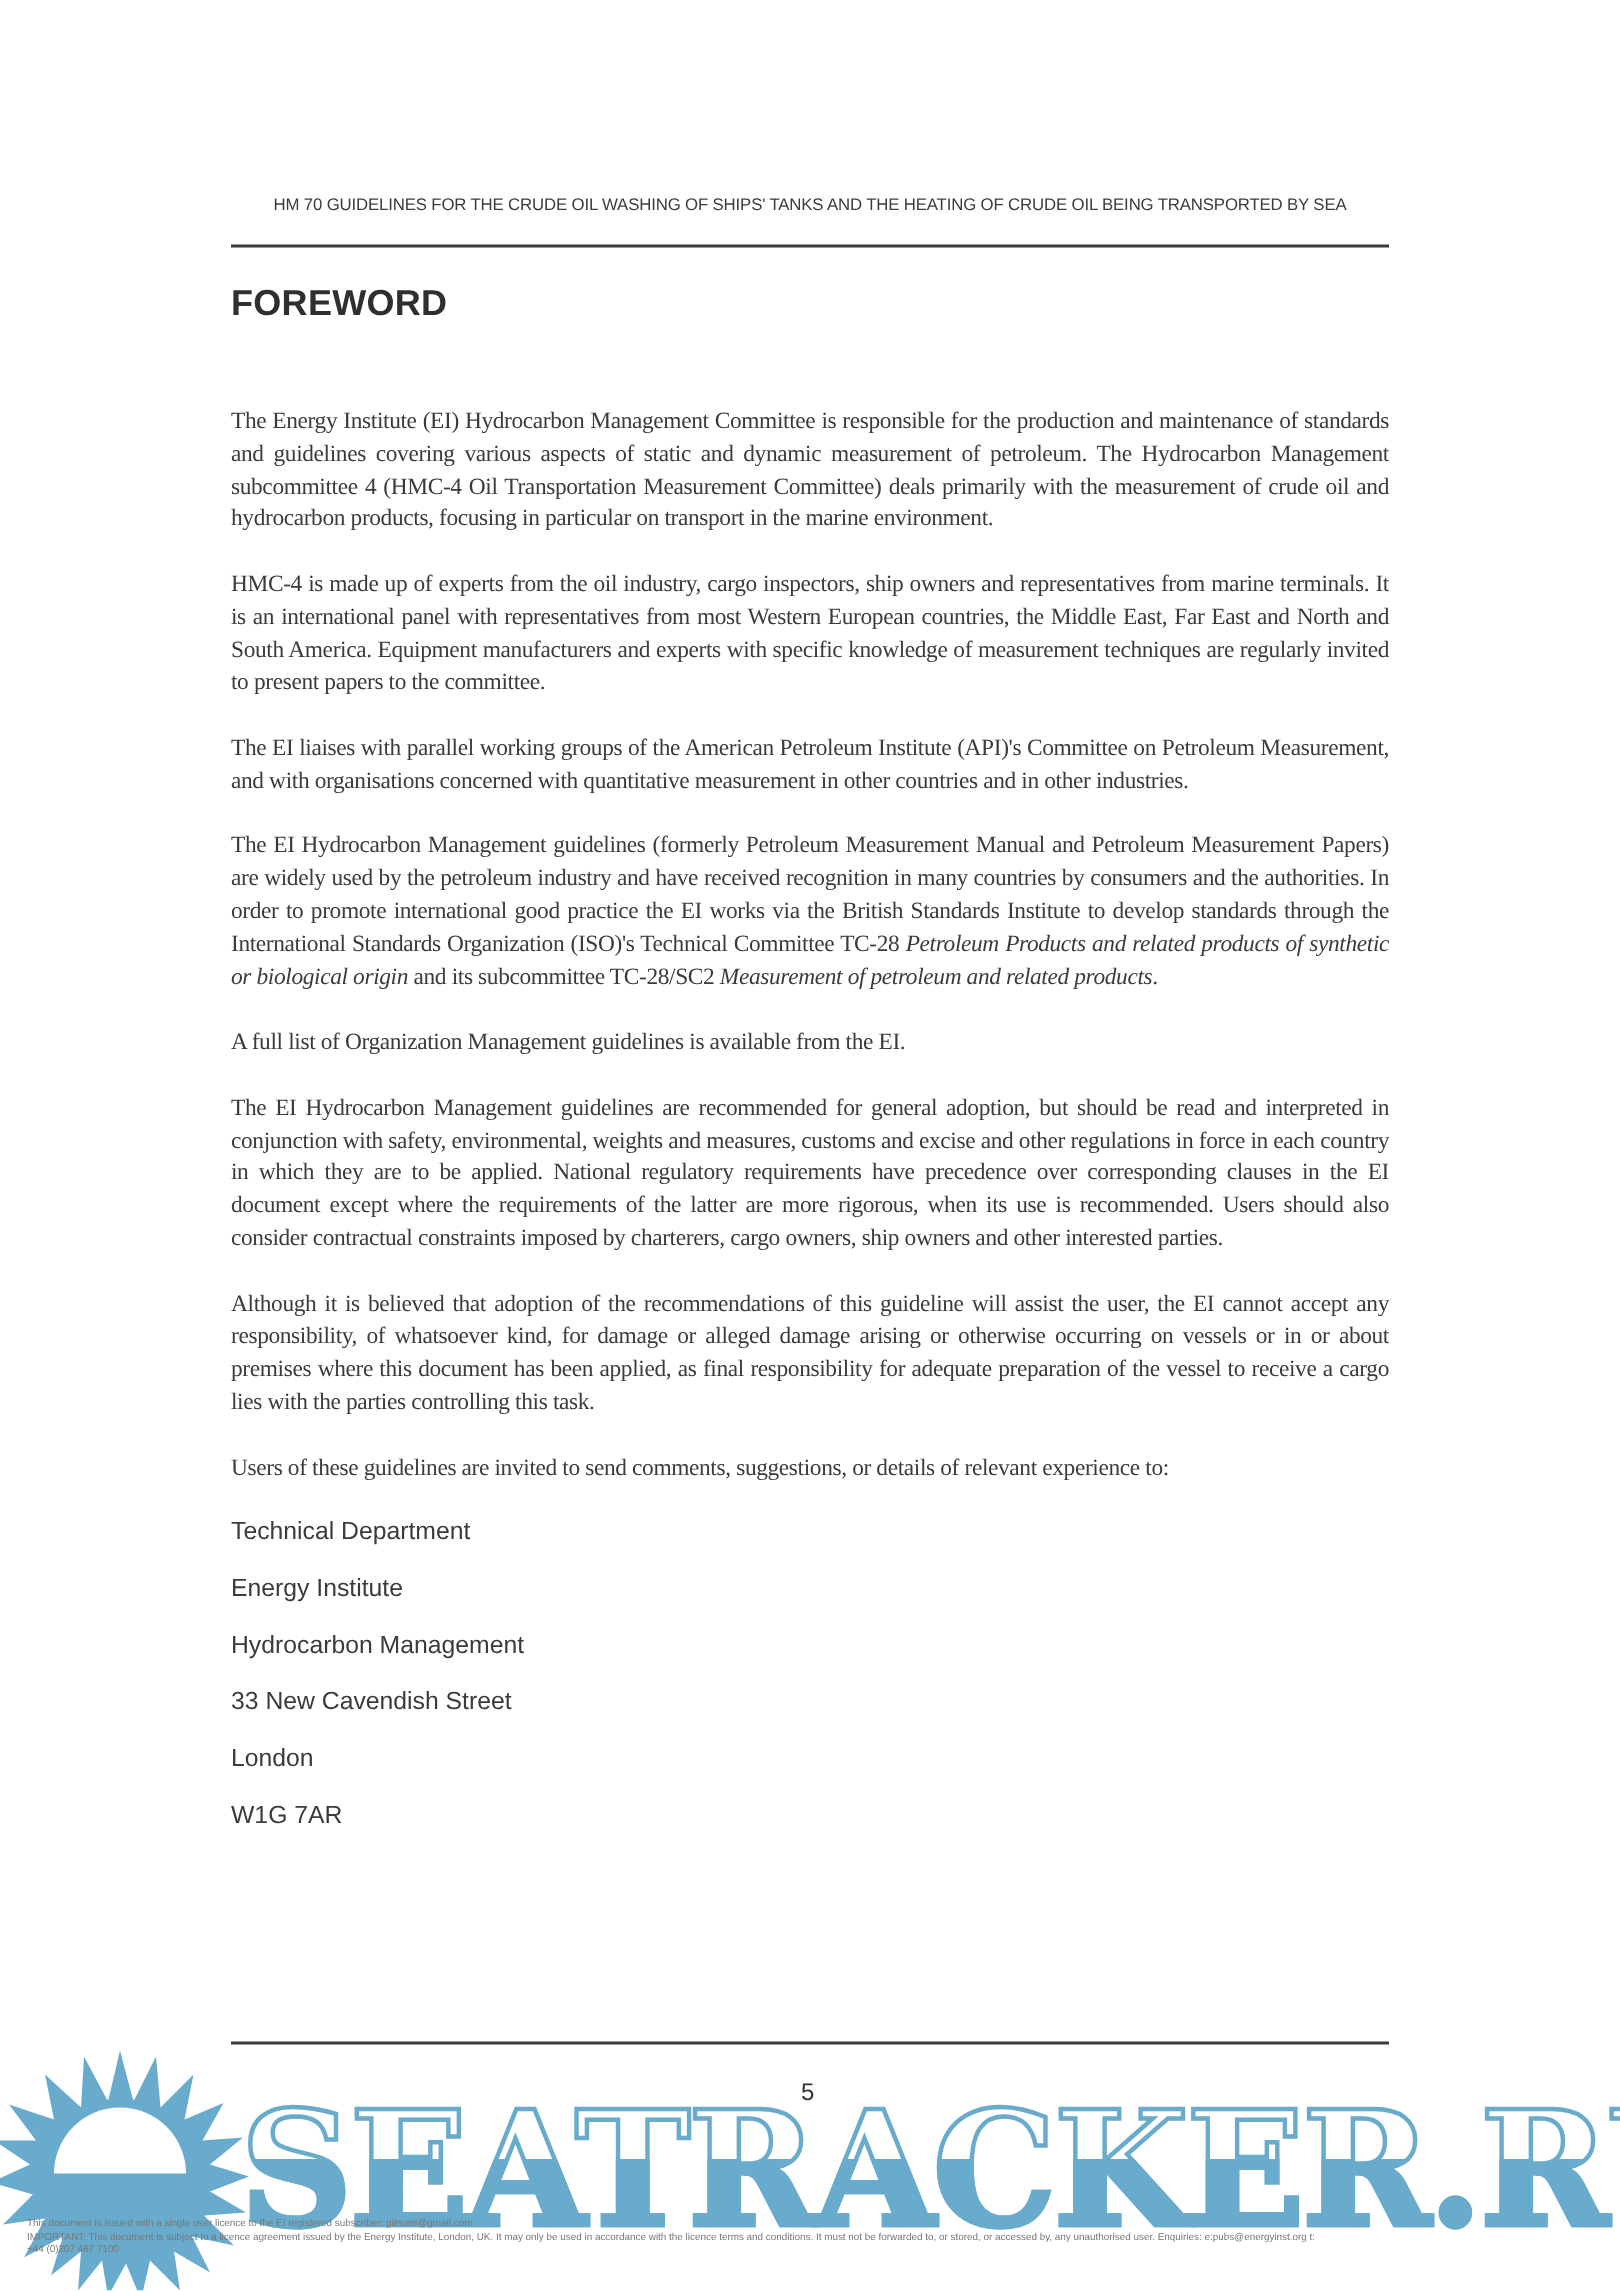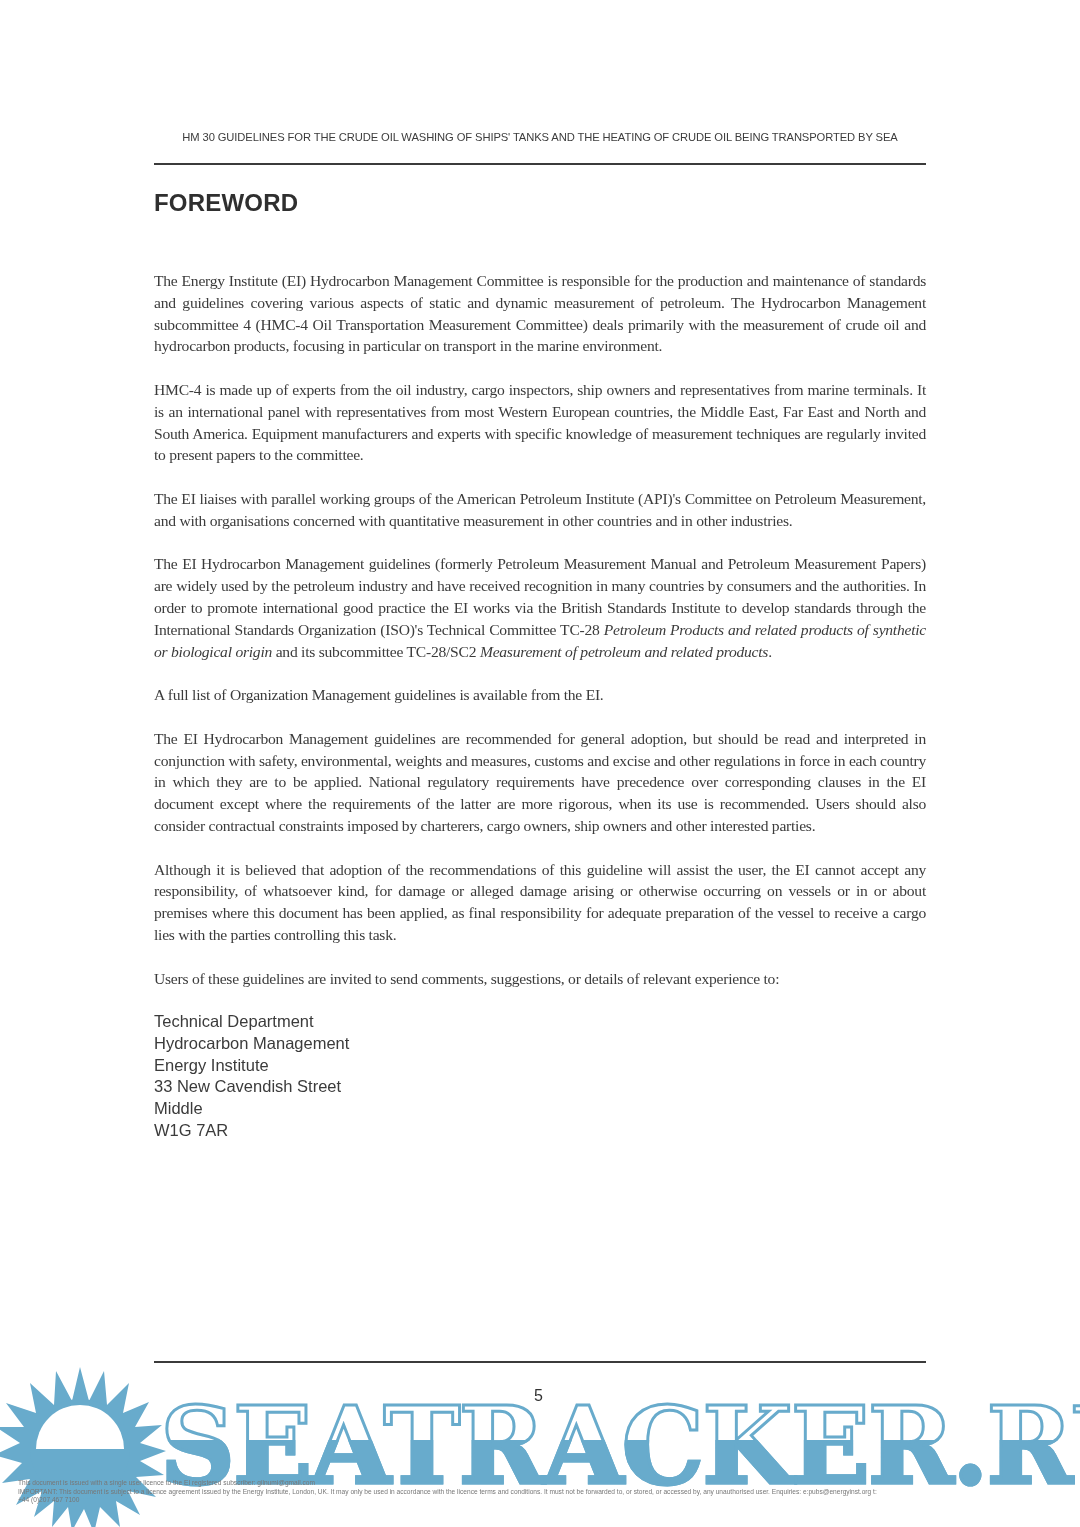--- a/index.html
+++ b/index.html
@@ -60,21 +60,21 @@
       letter-spacing: -0.25px;
       font-family: Liberation Serif, serif;
     }
     .para em { font-style: italic; }
     .address {
       margin: 0;
       font-size: 16.5px;
       line-height: 21.8px;
       color: #3b3b3b;
     }
-    .address div { white-space: nowrap; }
+    .address div { white-space: nowrap; margin-top: 16px; }
     .page-number {
       position: absolute;
       left: 534px;
       top: 1387px;
       font-size: 16px;
       color: #333;
       z-index: 3;
     }
     .watermark {
       position: absolute;
@@ -111,40 +111,40 @@
       font-size: 6.6px;
       line-height: 8.6px;
       color: #777;
       z-index: 4;
       white-space: nowrap;
     }
   </style>
 </head>
 <body>
 
-<div class="running-header">HM 30 GUIDELINES FOR THE CRUDE OIL WASHING OF SHIPS' TANKS AND THE HEATING OF CRUDE OIL BEING TRANSPORTED BY SEA</div>
+<div class="running-header">HM 70 GUIDELINES FOR THE CRUDE OIL WASHING OF SHIPS' TANKS AND THE HEATING OF CRUDE OIL BEING TRANSPORTED BY SEA</div>
 <div class="rule top"></div>
 
 <h1 class="page-title">FOREWORD</h1>
 
 <div class="body-text">
   <p class="para">The Energy Institute (EI) Hydrocarbon Management Committee is responsible for the production and maintenance of standards and guidelines covering various aspects of static and dynamic measurement of petroleum. The Hydrocarbon Management subcommittee 4 (HMC-4 Oil Transportation Measurement Committee) deals primarily with the measurement of crude oil and hydrocarbon products, focusing in particular on transport in the marine environment.</p>
   <p class="para">HMC-4 is made up of experts from the oil industry, cargo inspectors, ship owners and representatives from marine terminals. It is an international panel with representatives from most Western European countries, the Middle East, Far East and North and South America. Equipment manufacturers and experts with specific knowledge of measurement techniques are regularly invited to present papers to the committee.</p>
   <p class="para">The EI liaises with parallel working groups of the American Petroleum Institute (API)'s Committee on Petroleum Measurement, and with organisations concerned with quantitative measurement in other countries and in other industries.</p>
   <p class="para"><span>The EI Hydrocarbon Management guidelines (formerly Petroleum Measurement Manual and Petroleum Measurement Papers) are widely used by the petroleum industry and have received recognition in many countries by consumers and the authorities. In order to promote international good practice the EI works via the British Standards Institute to develop standards through the International Standards Organization (ISO)'s Technical Committee TC-28 </span><em>Petroleum Products and related products of synthetic or biological origin</em><span> and its subcommittee TC-28/SC2 </span><em>Measurement of petroleum and related products</em><span>.</span></p>
   <p class="para">A full list of Organization Management guidelines is available from the EI.</p>
   <p class="para">The EI Hydrocarbon Management guidelines are recommended for general adoption, but should be read and interpreted in conjunction with safety, environmental, weights and measures, customs and excise and other regulations in force in each country in which they are to be applied. National regulatory requirements have precedence over corresponding clauses in the EI document except where the requirements of the latter are more rigorous, when its use is recommended. Users should also consider contractual constraints imposed by charterers, cargo owners, ship owners and other interested parties.</p>
   <p class="para">Although it is believed that adoption of the recommendations of this guideline will assist the user, the EI cannot accept any responsibility, of whatsoever kind, for damage or alleged damage arising or otherwise occurring on vessels or in or about premises where this document has been applied, as final responsibility for adequate preparation of the vessel to receive a cargo lies with the parties controlling this task.</p>
   <p class="para">Users of these guidelines are invited to send comments, suggestions, or details of relevant experience to:</p>
   <div class="address">
     <div>Technical Department</div>
+    <div>Energy Institute</div>
     <div>Hydrocarbon Management</div>
-    <div>Energy Institute</div>
     <div>33 New Cavendish Street</div>
-    <div>Middle</div>
+    <div>London</div>
     <div>W1G 7AR</div>
   </div>
 </div>
 
 <div class="rule bottom"></div>
 <div class="page-number">5</div>
 
 <svg class="watermark" viewBox="0 0 1080 162" width="1080" height="162" xmlns="http://www.w3.org/2000/svg">
   <g transform="translate(80,84)">
 

